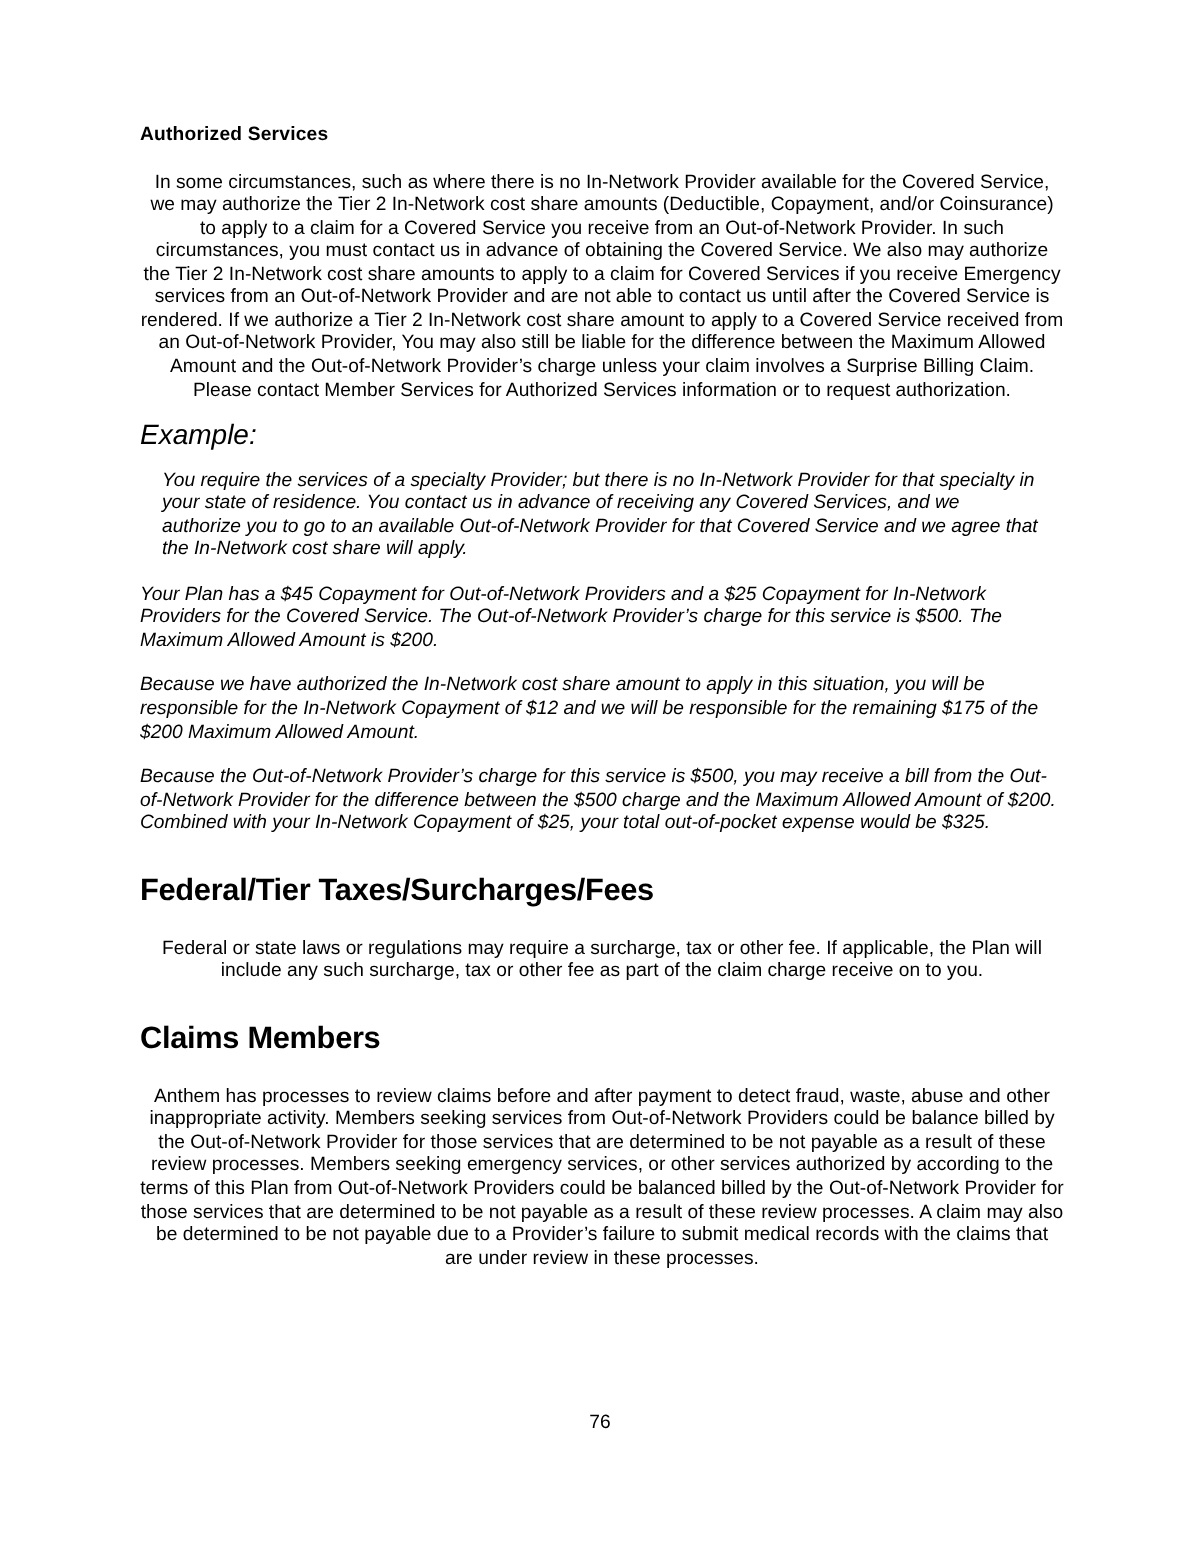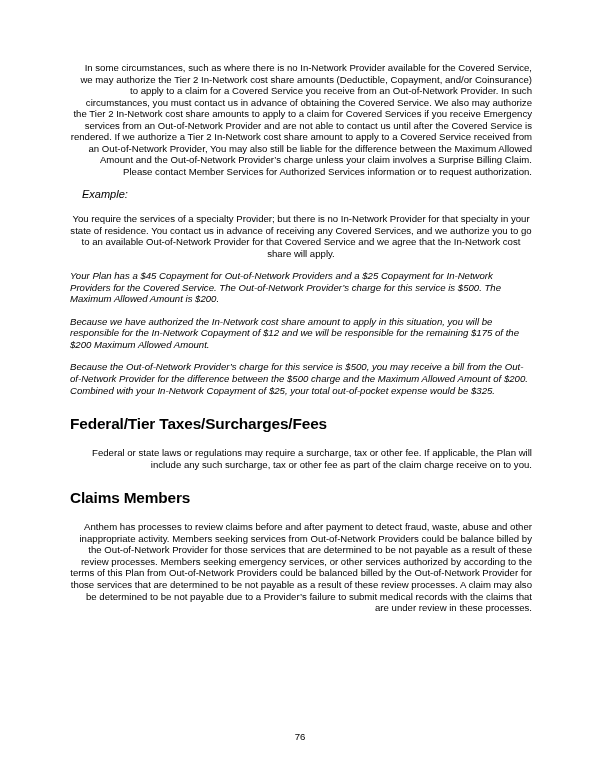--- a/index.html
+++ b/index.html
@@ -35,21 +35,21 @@
     line-height: 11.6px;
     letter-spacing: 0.1px;
     margin: 0 0 12px 0;
   }
 
   p.body {
     font-size: 9.6px;
     line-height: 11.55px;
     letter-spacing: 0.005px;
     margin: 0 0 11px 0;
-    text-align: right;
+    text-align: center;
   }
 
   p.body-italic {
     font-size: 9.6px;
     font-style: italic;
     line-height: 11.55px;
     margin: 0 0 11px 0;
   }
 
   p.body-bold-italic {
@@ -58,57 +58,58 @@
     font-weight: bold;
     line-height: 11.55px;
     letter-spacing: 0.02px;
     margin: 0 0 11px 0;
   }
 
   .example-block {
     margin: 0 0 11px 0;
   }
   .example-block .example-label {
-    font-size: 11px;
+    font-size: 14px;
     font-style: italic;
     line-height: 11.55px;
-    margin: 12px;
+    margin: 0;
   }
   .example-block .example-text {
     font-size: 9.6px;
+    font-style: italic;
     line-height: 11.55px;
-    margin: 0;
-    text-align: center;
+    margin: 11px;
   }
 
   h2.section-heading {
     font-size: 15.4px;
     font-weight: bold;
     line-height: 18px;
     letter-spacing: -0.15px;
     margin: 19px 0 14px 0;
   }
 
   
   .page-number {
     position: absolute;
     left: 0;
     right: 0;
-    top: 731px;
+    top: 706px;
     text-align: center;
     font-size: 9.6px;
     line-height: 11.5px;
   }
 </style>
 </head>
 <body>
 
 <div class="page">
   <div class="content">
 
+    <h3 class="sub-heading">Authorized Services</h3>
 
     <p class="body">In some circumstances, such as where there is no In-Network Provider available for the Covered Service, we may authorize the Tier 2 In-Network cost share amounts (Deductible, Copayment, and/or Coinsurance) to apply to a claim for a Covered Service you receive from an Out-of-Network Provider.  In such circumstances, you must contact us in advance of obtaining the Covered Service.  We also may authorize the Tier 2 In-Network cost share amounts to apply to a claim for Covered Services if you receive Emergency services from an Out-of-Network Provider and are not able to contact us until after the Covered Service is rendered.  If we authorize a Tier 2 In-Network cost share amount to apply to a Covered Service received from an Out-of-Network Provider, You may also still be liable for the difference between the Maximum Allowed Amount and the Out-of-Network Provider’s charge unless your claim involves a Surprise Billing Claim. Please contact Member Services for Authorized Services information or to request authorization.</p>
 
 
     <div class="example-block">
       <p class="example-label">Example:</p>
       <p class="example-text">You require the services of a specialty Provider; but there is no In-Network Provider for that specialty in your state of residence.  You contact us in advance of receiving any Covered Services, and we authorize you to go to an available Out-of-Network Provider for that Covered Service and we agree that the In-Network cost share will apply.</p>
     </div>
 
     <p class="body-italic">Your Plan has a $45 Copayment for Out-of-Network Providers and a $25 Copayment for In-Network Providers for the Covered Service. The Out-of-Network Provider’s charge for this service is $500.  The Maximum Allowed Amount is $200.</p>

